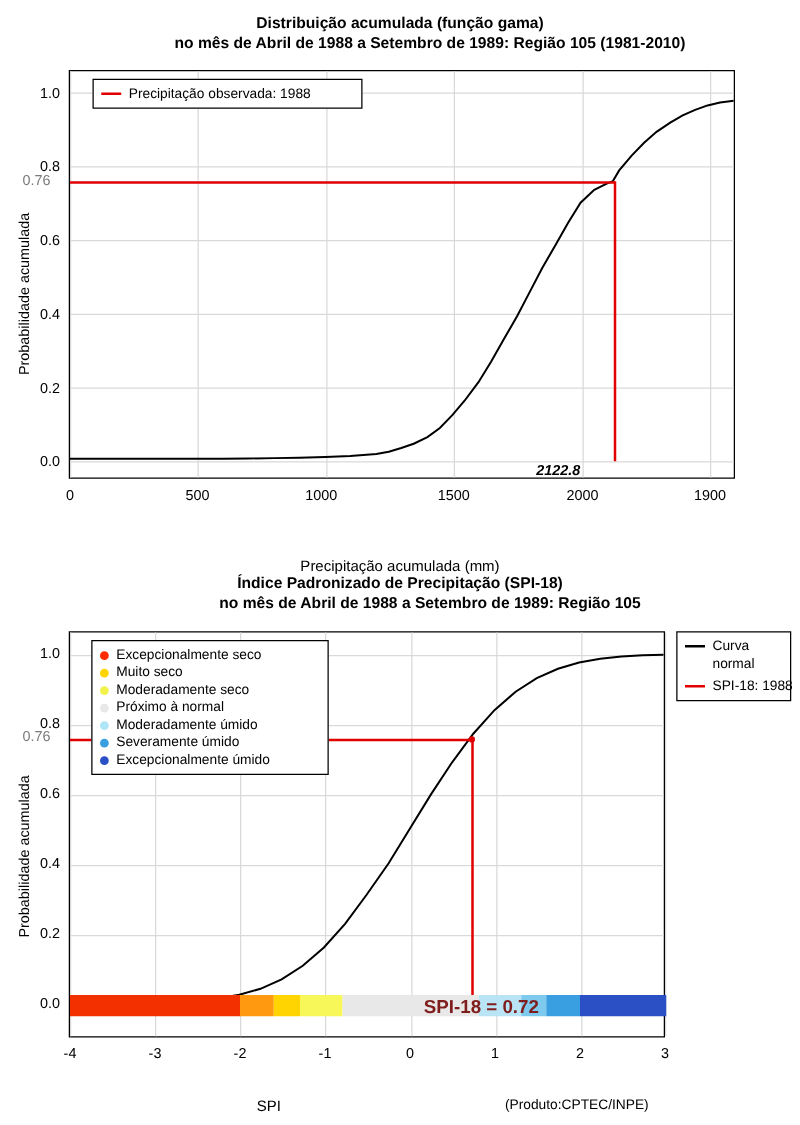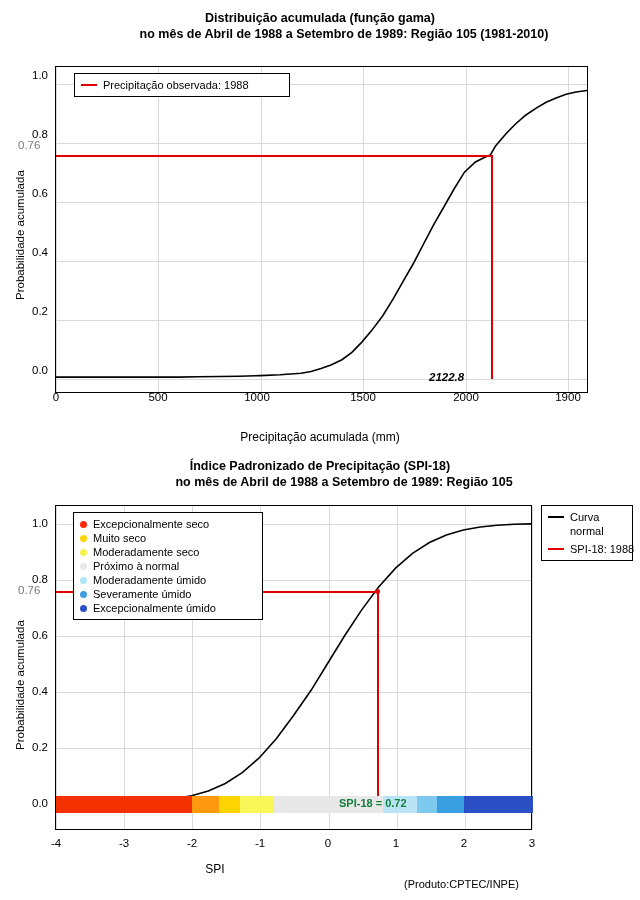--- a/index.html
+++ b/index.html
@@ -16,55 +16,55 @@
 
   .title{
     text-align:center;font-weight:bold;font-size:12.5px;line-height:16px;
     width:640px;
   }
   .title .l2{display:block;padding-left:48px;}
 
   .plot-area{position:absolute;border:1px solid #000;box-sizing:border-box;background:#fff;}
 
   
-  #plot-top{left:55px;top:66px;width:533px;height:327px;}
+  #plot-top{left:55px;top:56px;width:533px;height:327px;}
   #plot-bottom{left:55px;top:55px;width:477px;height:325px;}
 
   .grid-line{position:absolute;background:#d9d9d9;}
   .grid-v{width:1px;top:0;bottom:0;}
   .grid-h{height:1px;left:0;right:0;}
 
   .curve{position:absolute;left:0;top:0;width:100%;height:100%;}
 
   .ylabel{
     position:absolute;
     transform:rotate(-90deg);
     transform-origin:left top;
     font-size:11.5px;white-space:nowrap;
   }
-  .xlabel{position:absolute;font-size:12px;text-align:center;width:100%;}
+  .xlabel{position:absolute;font-size:12px;text-align:center;width:100%;margin-top:16px;}
   .tick-x{position:absolute;font-size:11.5px;text-align:center;transform:translateX(-50%);}
   .tick-y{position:absolute;font-size:11.5px;text-align:right;transform:translateY(-50%);}
 
   .legend-box{
     position:absolute;border:1px solid #000;background:#fff;
     font-size:11px;padding:4px 6px;box-sizing:border-box;
   }
   .legend-row{display:flex;align-items:center;gap:6px;line-height:14px;white-space:nowrap;}
   .legend-swatch{display:inline-block;width:16px;height:2px;background:#e00000;flex:none;}
   .legend-dot{display:inline-block;width:7px;height:7px;border-radius:50%;flex:none;}
 
   .hiline{position:absolute;background:#e00000;}
   .valtag{position:absolute;font-size:11.5px;color:#7a7a7a;}
   .valtag-dark{position:absolute;font-size:11.5px;font-weight:bold;color:#000;}
 
   .spi-bar{position:absolute;display:flex;height:17px;}
   .spi-seg{height:100%;}
   .spi-annot{
-    position:absolute;font-size:11px;font-weight:bold;color:#15803d;
+    position:absolute;font-size:15px;font-weight:bold;color:#7f1d1d;
   }
   .credit{position:absolute;font-size:11px;color:#000;}
   .marker-dot{position:absolute;width:5px;height:5px;border-radius:50%;background:#e00000;}
 </style>
 </head>
 <body>
 
 <div class="panel" id="panel-top">
 
   <div class="title" style="position:absolute;left:0;top:10px;">

